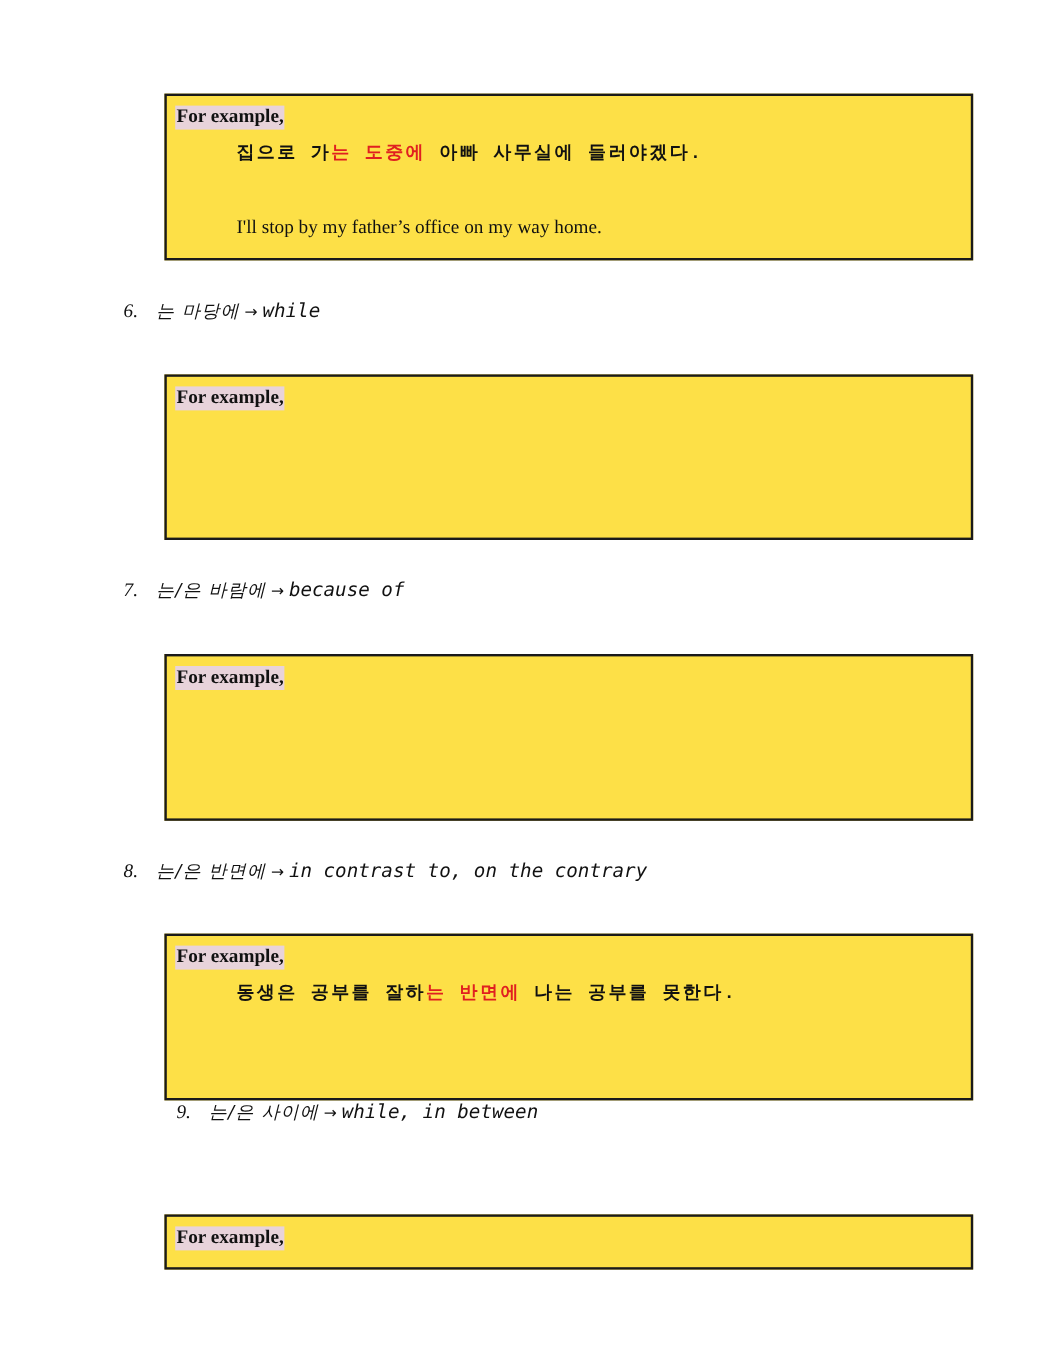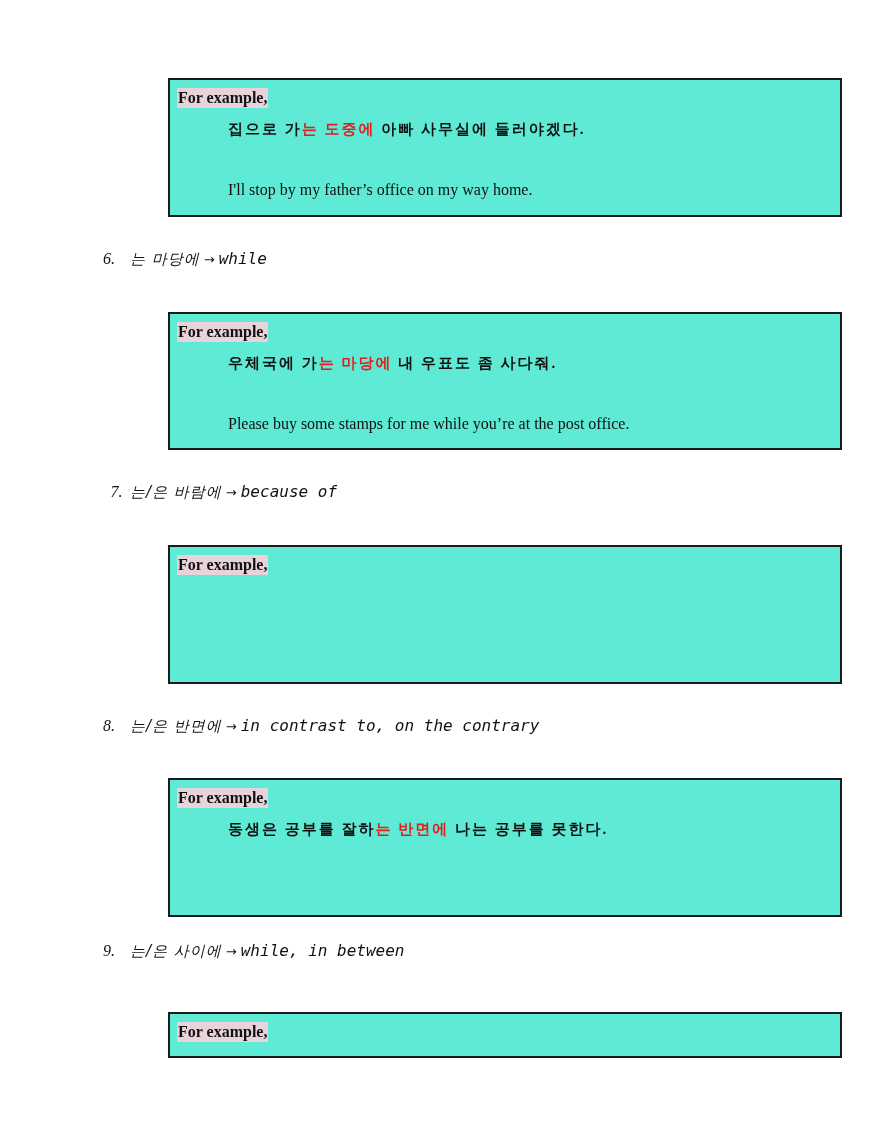--- a/index.html
+++ b/index.html
@@ -14,40 +14,39 @@
       overflow: hidden;
       font-family: "Liberation Serif", serif;
       color: #111111;
     }
     .box {
       position: absolute;
       left: 137px;
       width: 670px;
       border: 2px solid #1a1a1a;
       box-sizing: content-box;
-      background: #5eead4;
-      margin-left: 31px;
+      background: #fde047;
     }
     .box-label {
       position: absolute;
       left: 7px;
       top: 8px;
       font-family: "Liberation Serif", serif;
       font-weight: bold;
       font-size: 16px;
       line-height: 20px;
       background: #e8d3da;
       padding: 0 1px;
       color: #111111;
     }
     .korean {
       position: absolute;
       left: 58px;
       top: 38px;
-      font-family: Liberation Serif, serif;
+      font-family: Liberation Mono, monospace;
       font-weight: bold;
       font-size: 15px;
       line-height: 22px;
       letter-spacing: 2px;
       white-space: nowrap;
       color: #111111;
     }
     .korean .hl {
       color: #e02020;
     }
@@ -97,37 +96,35 @@
   <span class="box-label">For example,</span>
   <div class="korean"><span>집으로 가</span><span class="hl">는 도중에</span><span> 아빠 사무실에 들러야겠다.</span></div>
   <div class="english">I'll stop by my father’s office on my way home.</div>
 </div>
 
 <div class="heading" style="top:248px;">
   <span class="num">6.</span><span class="grammar">는 마당에</span><span class="arrow">→</span><span class="meaning">while</span>
 </div>
 <div class="box" style="top:312px; height:134px;">
   <span class="box-label">For example,</span>
-  <div class="korean"><span>우체국에 가</span><span class="hl">는 마당에</span><span> 내 우표도 좀 사다줘.</span></div>
-  <div class="english">Please buy some stamps for me while you’re at the post office.</div>
 </div>
 
-<div class="heading" style="top:481px;text-align:center;">
+<div class="heading" style="top:481px;">
   <span class="num">7.</span><span class="grammar">는/은 바람에</span><span class="arrow">→</span><span class="meaning">because of</span>
 </div>
 <div class="box" style="top:545px; height:135px;">
   <span class="box-label">For example,</span>
 </div>
 
 <div class="heading" style="top:715px;">
   <span class="num">8.</span><span class="grammar">는/은 반면에</span><span class="arrow">→</span><span class="meaning">in contrast to, on the contrary</span>
 </div>
 <div class="box" style="top:778px; height:135px;">
   <span class="box-label">For example,</span>
   <div class="korean"><span>동생은 공부를 잘하</span><span class="hl">는 반면에</span><span> 나는 공부를 못한다.</span></div>
 </div>
 
-<div class="heading" style="top:940px;">
+<div class="heading" style="top:916px;margin-left:44px;">
   <span class="num">9.</span><span class="grammar">는/은 사이에</span><span class="arrow">→</span><span class="meaning">while, in between</span>
 </div>
 <div class="box" style="top:1012px; height:42px;">
   <span class="box-label">For example,</span>
 </div>
 
 </body></html>

